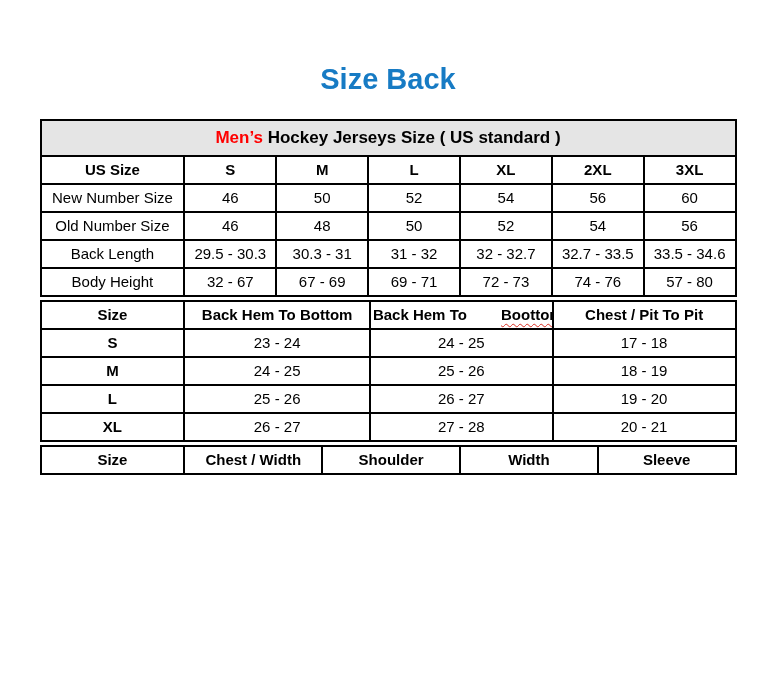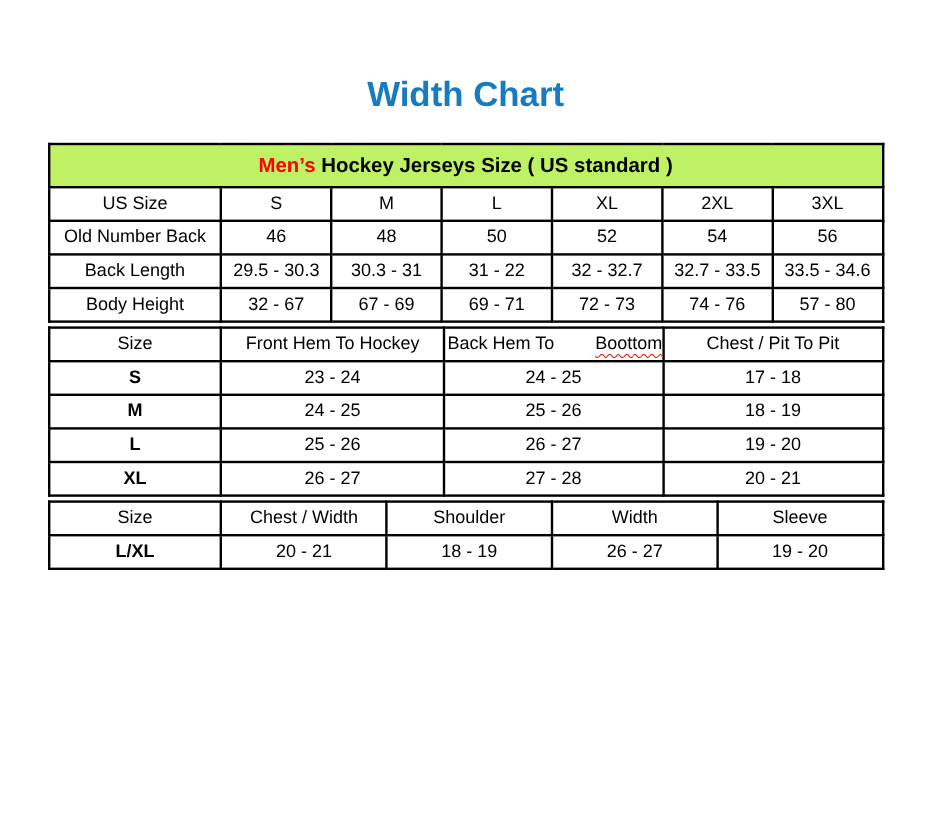--- a/index.html
+++ b/index.html
@@ -36,51 +36,51 @@
     border: 2px solid #000000;
     text-align: center;
     vertical-align: middle;
     font-size: 15px;
     line-height: 20px;
     padding: 3px 2px;
     overflow: hidden;
     white-space: nowrap;
   }
   th.banner {
-    background: #bef264;
+    background: #e5e5e5;
     font-size: 17px;
     font-weight: bold;
     padding: 7px 2px;
   }
   .hl {
     color: #FF0000;
   }
   tr.cols th {
-    font-weight: normal;
+    font-weight: bold;
   }
   td.label-plain {
     font-weight: normal;
   }
   td.label-bold {
     font-weight: bold;
   }
   td.val {
     font-weight: normal;
   }
   .typo {
     text-decoration: underline wavy #D93025;
     text-decoration-thickness: 1px;
     text-underline-offset: 3px;
     padding-left: 30px;
   }
 </style>
 </head>
 <body>
 
-<div class="page-title">Width Chart</div>
+<div class="page-title">Size Back</div>
 
 <div class="sheet">
 
   <table>
     <colgroup>
       <col style="width:20.7%">
         <col style="width:13.22%">
         <col style="width:13.22%">
       <col style="width:13.22%">
         <col style="width:13.22%">
@@ -96,33 +96,42 @@
         <th>S</th>
         <th>M</th>
         <th>L</th>
         <th>XL</th>
         <th>2XL</th>
         <th>3XL</th>
       </tr>
     </thead>
     <tbody>
       <tr>
-        <td class="label-plain">Old Number Back</td>
+        <td class="label-plain">New Number Size</td>
+        <td class="val">46</td>
+        <td class="val">50</td>
+        <td class="val">52</td>
+        <td class="val">54</td>
+        <td class="val">56</td>
+        <td class="val">60</td>
+      </tr>
+      <tr>
+        <td class="label-plain">Old Number Size</td>
         <td class="val">46</td>
         <td class="val">48</td>
         <td class="val">50</td>
         <td class="val">52</td>
         <td class="val">54</td>
         <td class="val">56</td>
       </tr>
       <tr>
         <td class="label-plain">Back Length</td>
         <td class="val">29.5 - 30.3</td>
         <td class="val">30.3 - 31</td>
-        <td class="val">31 - 22</td>
+        <td class="val">31 - 32</td>
         <td class="val">32 - 32.7</td>
         <td class="val">32.7 - 33.5</td>
         <td class="val">33.5 - 34.6</td>
       </tr>
       <tr>
         <td class="label-plain">Body Height</td>
         <td class="val">32 - 67</td>
         <td class="val">67 - 69</td>
         <td class="val">69 - 71</td>
         <td class="val">72 - 73</td>
@@ -135,21 +144,21 @@
   <table>
     <colgroup>
       <col style="width:20.7%">
         <col style="width:26.7%">
         <col style="width:26.3%">
         <col style="width:26.3%">
     </colgroup>
     <thead>
       <tr class="cols">
         <th>Size</th>
-        <th>Front Hem To Hockey</th>
+        <th>Back Hem To Bottom</th>
         <th><span>Back Hem To </span><span class="typo">Boottom</span></th>
         <th>Chest / Pit To Pit</th>
       </tr>
     </thead>
     <tbody>
       <tr>
         <td class="label-bold">S</td>
         <td class="val">23 - 24</td>
         <td class="val">24 - 25</td>
         <td class="val">17 - 18</td>
@@ -186,23 +195,16 @@
     <thead>
       <tr class="cols">
         <th>Size</th>
         <th>Chest / Width</th>
         <th>Shoulder</th>
         <th>Width</th>
         <th>Sleeve</th>
       </tr>
     </thead>
     <tbody>
-      <tr>
-        <td class="label-bold">L/XL</td>
-        <td class="val">20 - 21</td>
-        <td class="val">18 - 19</td>
-        <td class="val">26 - 27</td>
-        <td class="val">19 - 20</td>
-      </tr>
     </tbody>
   </table>
 
 </div>
 
 </body></html>

